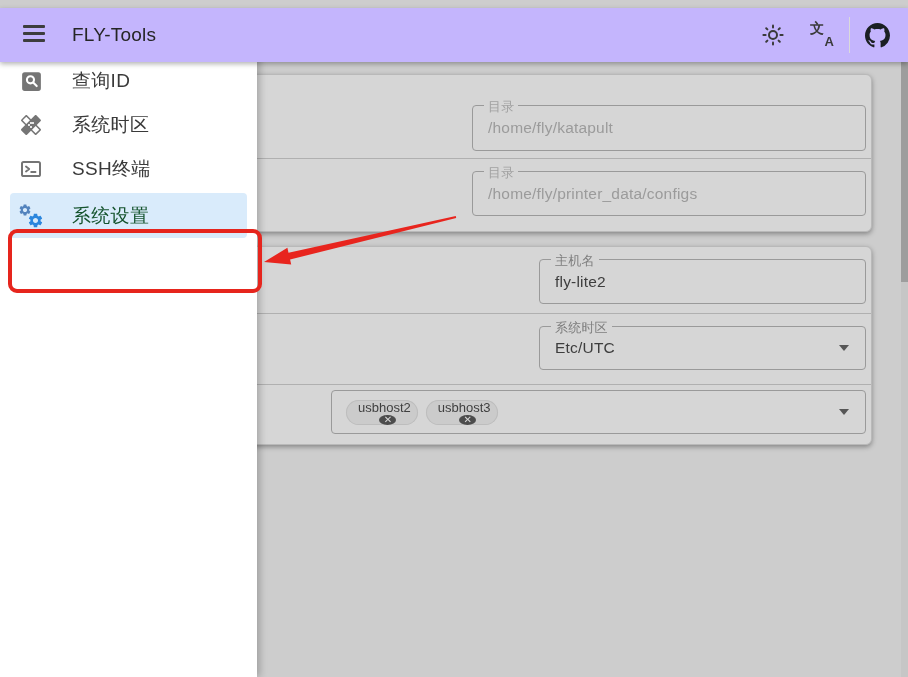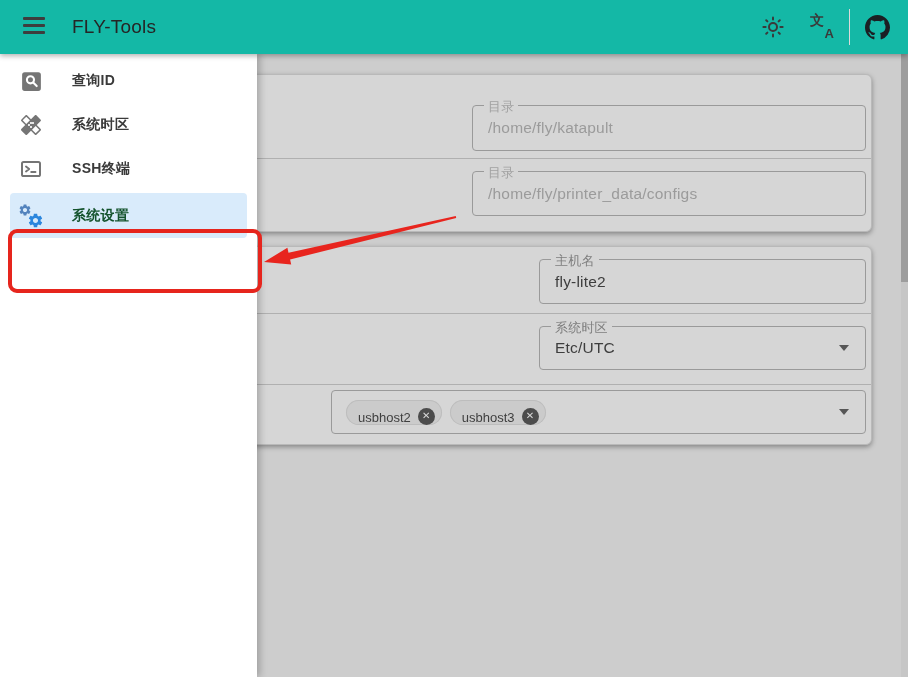--- a/index.html
+++ b/index.html
@@ -3,39 +3,39 @@
 <meta charset="utf-8">
 <style>
   html,body{margin:0;padding:0;}
   body{
     width:908px;height:677px;overflow:hidden;position:relative;
     font-family:"Liberation Sans","DejaVu Sans",sans-serif;
     background:#cdcdcd;
   }
   
   .appbar{
-    position:absolute;left:0;top:0;width:908px;height:54px;background:#14b8a6;
+    position:absolute;left:0;top:8px;width:908px;height:54px;background:#c4b5fd;
     box-shadow:0 2px 5px rgba(0,0,0,.30);z-index:30;
   }
   .hamburger{position:absolute;left:23px;top:17px;width:22px;height:18px;cursor:pointer;}
   .hamburger span{display:block;height:2.6px;background:#3d3d3d;border-radius:1px;margin-bottom:4.6px;}
   .app-title{position:absolute;left:72px;top:0;height:54px;line-height:54px;font-size:19px;color:#252525;font-weight:500;letter-spacing:.2px;}
   .topbar-icon{position:absolute;top:10px;width:34px;height:34px;display:flex;align-items:center;justify-content:center;cursor:pointer;}
   .tb-divider{position:absolute;left:849px;top:9px;width:1px;height:36px;background:#dadada;}
   .translate-glyph{position:relative;width:24px;height:24px;color:#3a3a3a;}
   .translate-glyph .zh{position:absolute;left:0;top:-3px;font-size:14px;font-weight:bold;}
   .translate-glyph .en{position:absolute;right:0;bottom:-2px;font-size:13px;font-weight:bold;}
   
   .sidebar{
     position:absolute;left:0;top:54px;width:257px;height:623px;background:#ffffff;
     box-shadow:3px 0 7px rgba(0,0,0,.22);z-index:20;
   }
   .nav-item{position:relative;height:44px;cursor:pointer;display:flex;align-items:center;}
   .nav-item .ico{width:26px;height:26px;margin-left:18px;display:flex;align-items:center;justify-content:center;flex:none;}
-  .nav-item .lbl{margin-left:28px;font-size:14px;color:#3a3a3a;font-weight:700;letter-spacing:.3px;}
+  .nav-item .lbl{margin-left:28px;font-size:19px;color:#3a3a3a;font-weight:400;letter-spacing:.3px;}
   .nav-item.active{margin-top:2px;height:45px;}
   .nav-item.active .active-bg{
     position:absolute;left:10px;right:10px;top:0;bottom:0;background:#d9ebfb;border-radius:4px;
   }
   .nav-item.active .lbl{color:#14532d;position:relative;}
   .nav-item.active .ico{position:relative;}
   .cogs{position:relative;width:26px;height:26px;}
   .cogs svg{position:absolute;}
   
   .red-box{
@@ -60,22 +60,22 @@
   }
   .field.disabled .flabel{color:#a2a2a2;}
   .field .fvalue{margin-left:15px;font-size:15.5px;color:#3d3d3d;letter-spacing:.2px;}
   .field.disabled .fvalue{color:#9b9b9b;}
   .dd-arrow{
     position:absolute;right:16px;top:50%;margin-top:-3px;width:0;height:0;
     border-left:5.5px solid transparent;border-right:5.5px solid transparent;border-top:6.5px solid #565656;
   }
   .chiprow{display:flex;gap:8px;margin-left:14px;}
   .chip{
-    height:25px;background:#cbcbcb;border-radius:13px;display:flex;align-items:flex-end;
-    padding:0 7px 0 12px;font-size:13px;color:#3f3f3f;box-shadow:inset 0 0 0 1px #bdbdbd;
+    height:25px;background:#cbcbcb;border-radius:13px;display:flex;align-items:center;
+    padding:0 7px 0 12px;font-size:13px;color:#3f3f3f;box-shadow:inset 0 0 0 1px #bdbdbd;flex-direction:column;
   }
   .chip .close{
     width:17px;height:17px;border-radius:50%;background:#4c4c4c;color:#d9d9d9;margin-left:7px;
     display:flex;align-items:center;justify-content:center;font-size:10px;font-weight:bold;cursor:pointer;line-height:1;
   }
   
   .scrollbar{position:absolute;right:0;top:54px;width:7px;height:623px;background:#c6c6c6;z-index:25;}
   .scroll-thumb{position:absolute;left:0;top:0;width:7px;height:228px;background:#9d9d9d;cursor:pointer;}
 </style>
 </head>

